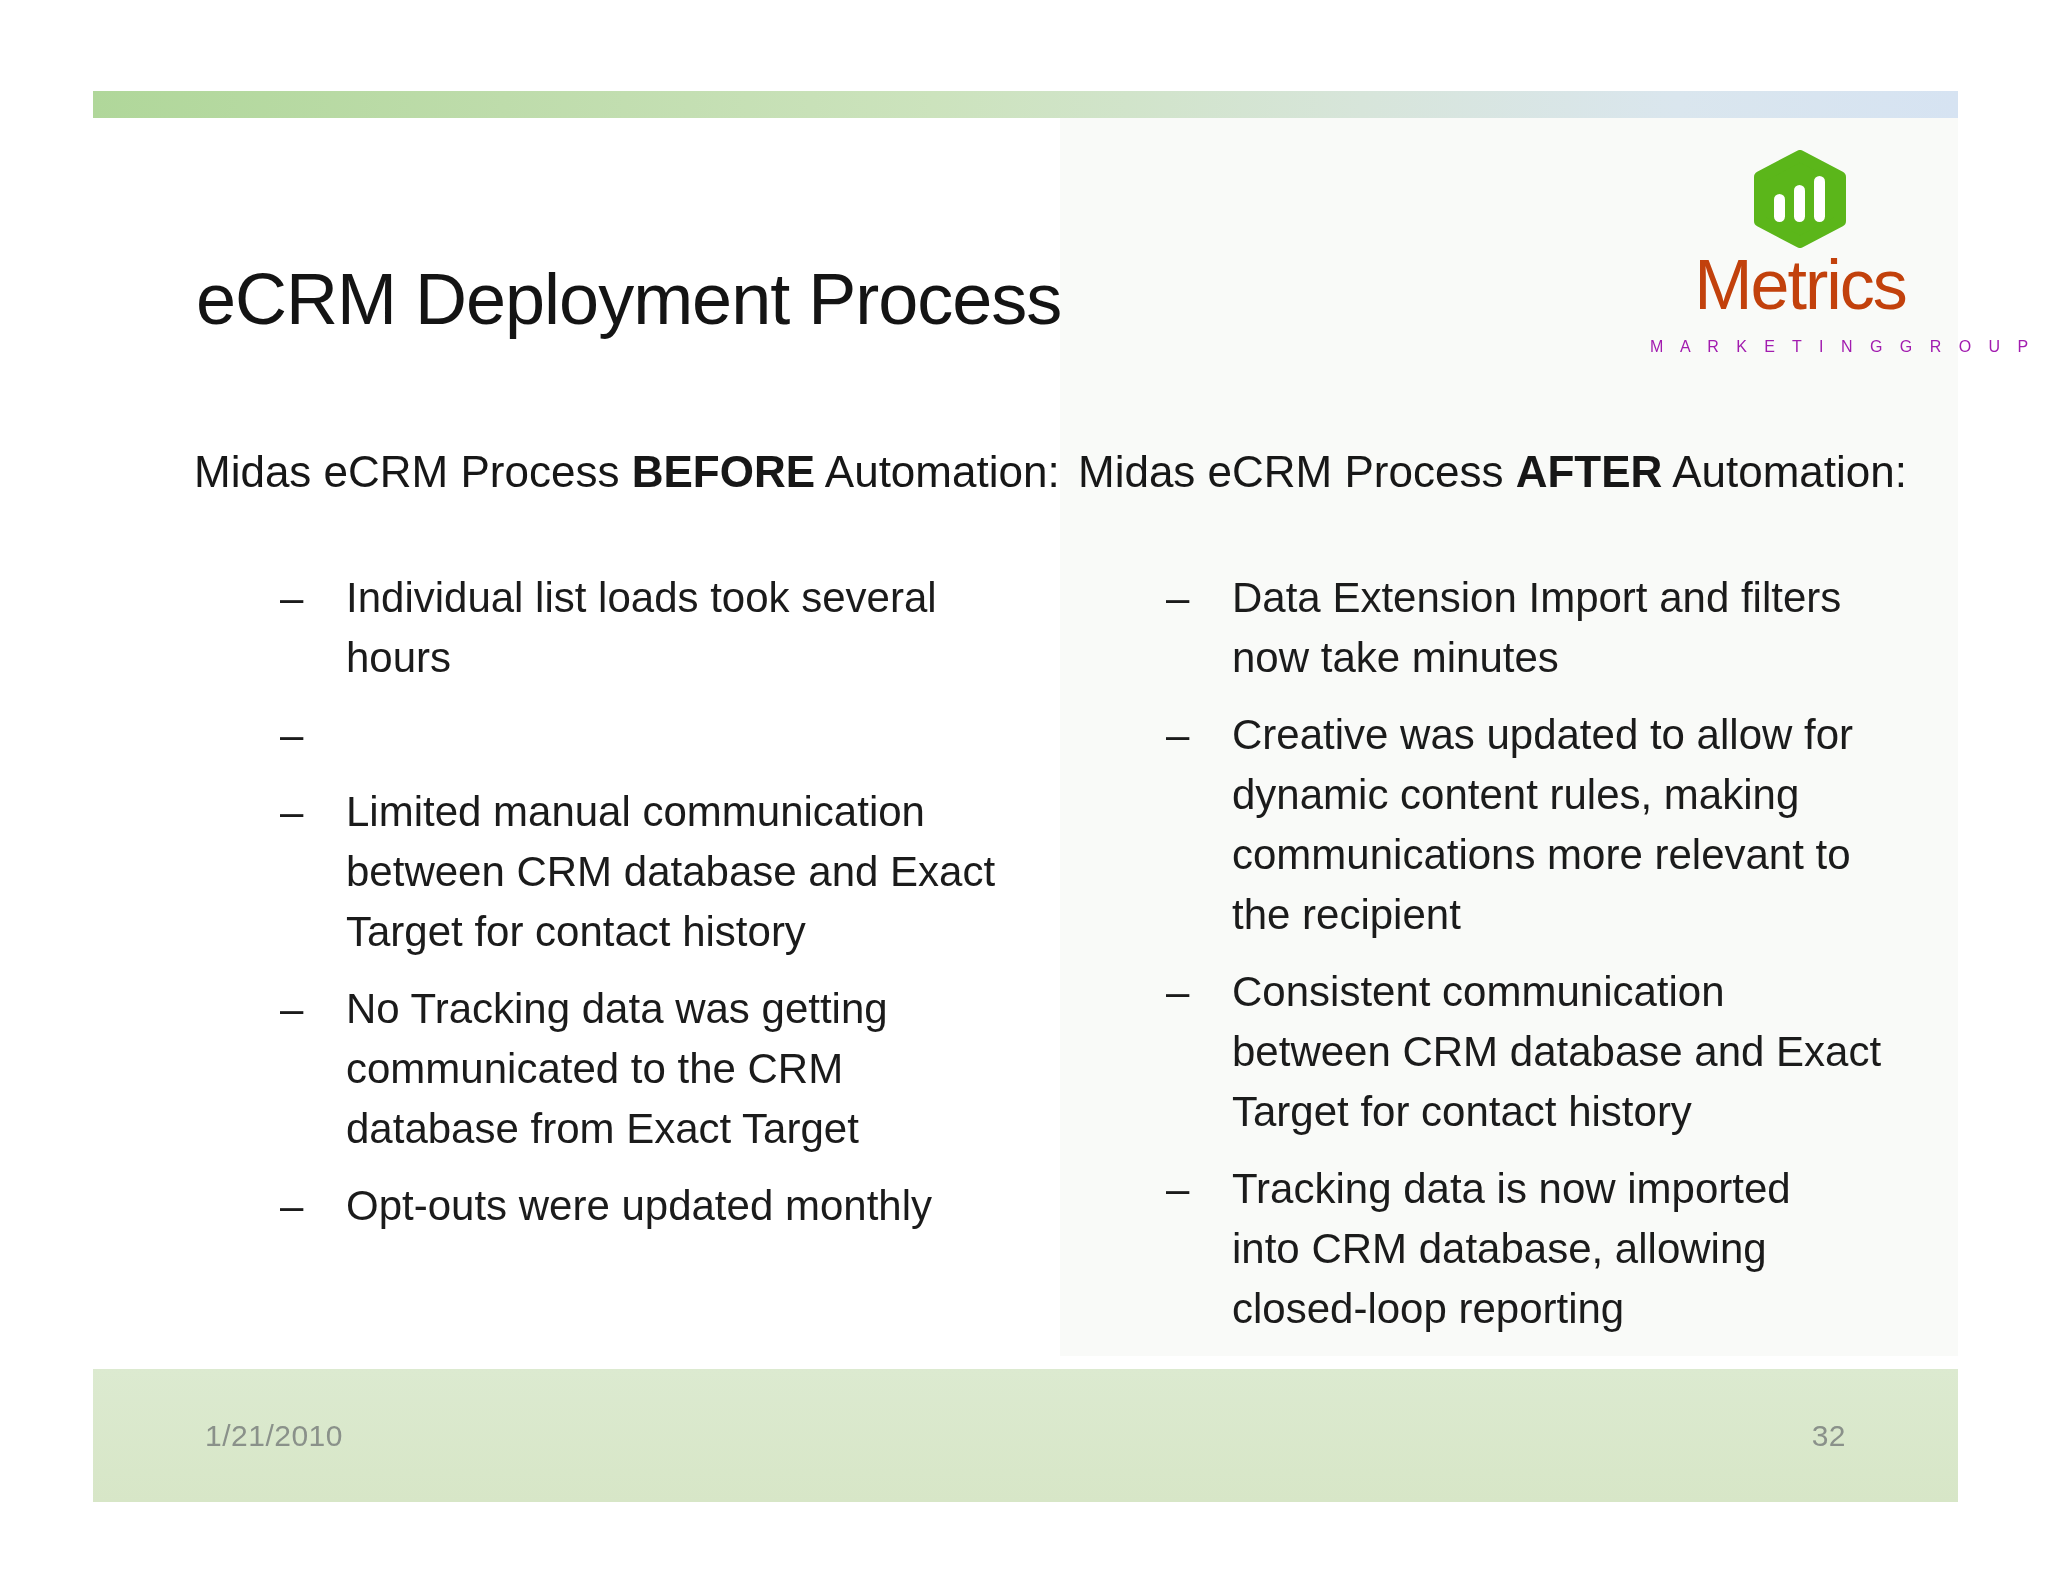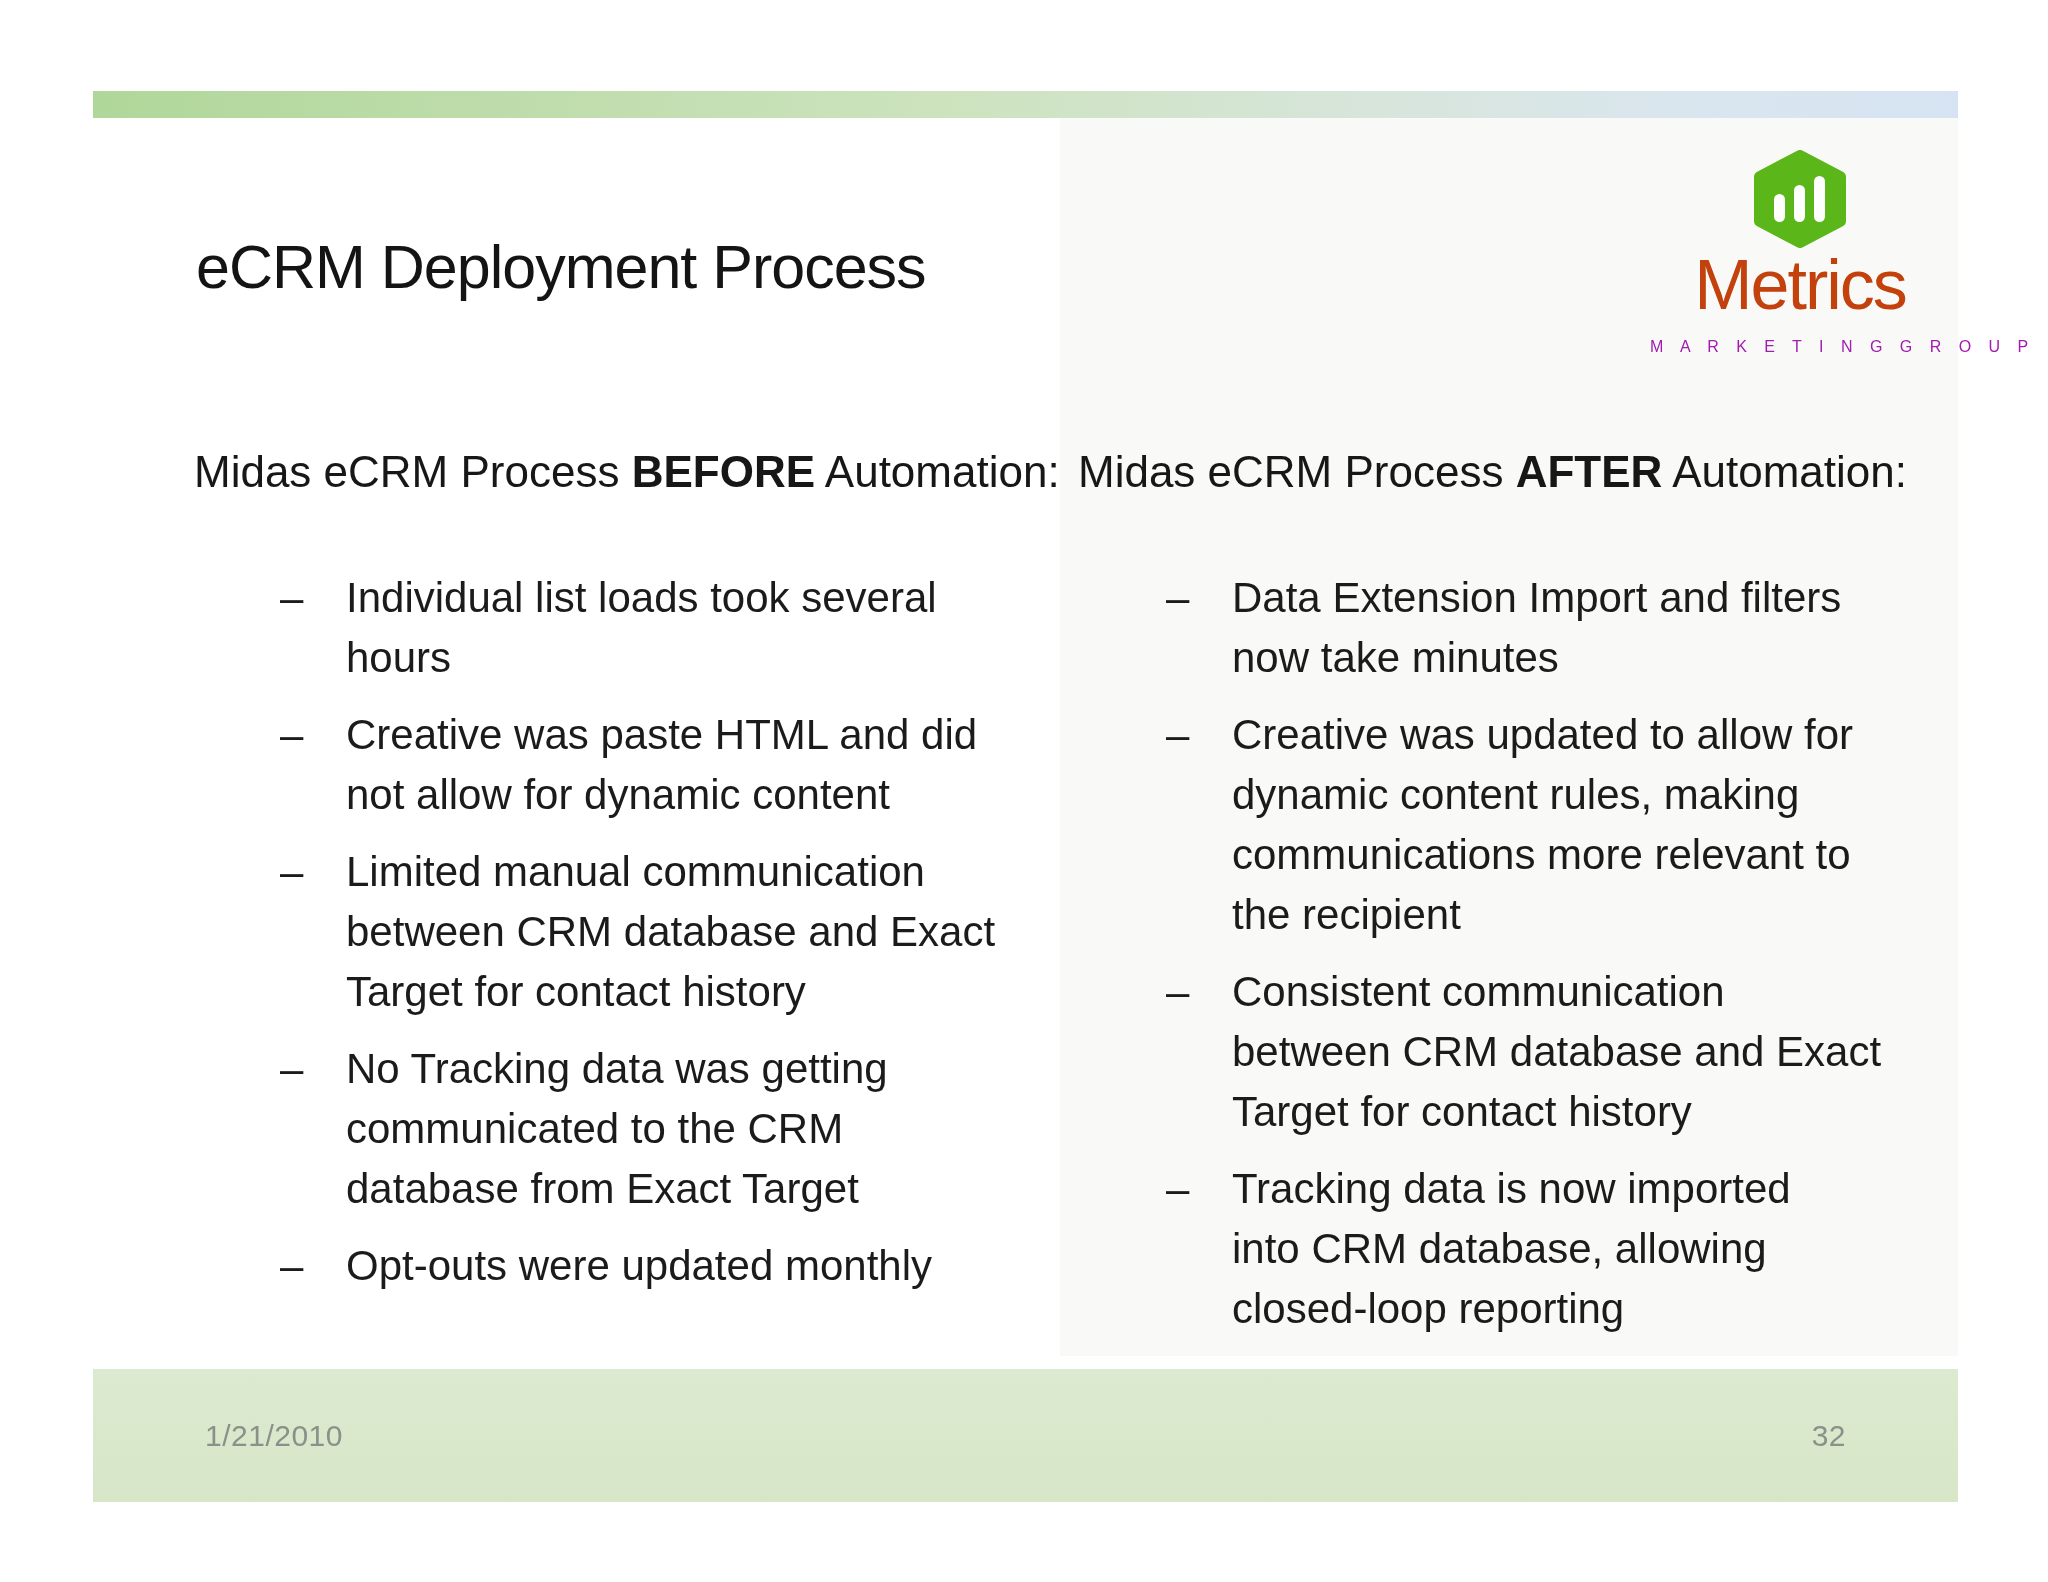--- a/index.html
+++ b/index.html
@@ -15,22 +15,22 @@
   .top-bar{
     position:absolute;left:93px;top:91px;width:1865px;height:27px;
     background:linear-gradient(to right,#b0d79a 0%,#bedcab 22%,#cce3bd 45%,#d7e5da 68%,#dae6ee 85%,#d6e3f2 100%);
   }
   
   .right-panel{
     position:absolute;left:1060px;top:118px;width:898px;height:1238px;
     background:#f9faf8;
   }
   .slide-title{
-    position:absolute;left:196px;top:234px;width:1100px;
-    font-size:61px;line-height:1.1;letter-spacing:-1px;color:#141414;
+    position:absolute;left:196px;top:260px;width:1100px;
+    font-size:72px;line-height:1.1;letter-spacing:-1px;color:#141414;
     white-space:nowrap;
   }
   
   .logo{position:absolute;left:1650px;top:150px;width:300px;text-align:center;}
   .logo svg{display:block;margin:0 auto;}
   .logo-brand{
     display:block;margin-top:2px;
     font-size:70px;line-height:1;color:#c2410c;letter-spacing:-2px;
   }
   .logo-tagline{
@@ -97,22 +97,20 @@
   </div>
 
   <div class="bullet-list" id="list-before">
     <div class="bullet">
       <span class="dash">–</span>
       <span class="text">Individual list loads took several
 hours</span>
     </div>
     <div class="bullet">
       <span class="dash">–</span>
-      <span class="text">Creative was paste HTML and did
-not allow for dynamic content</span>
     </div>
     <div class="bullet">
       <span class="dash">–</span>
       <span class="text">Limited manual communication
 between CRM database and Exact
 Target for contact history</span>
     </div>
     <div class="bullet">
       <span class="dash">–</span>
       <span class="text">No Tracking data was getting

